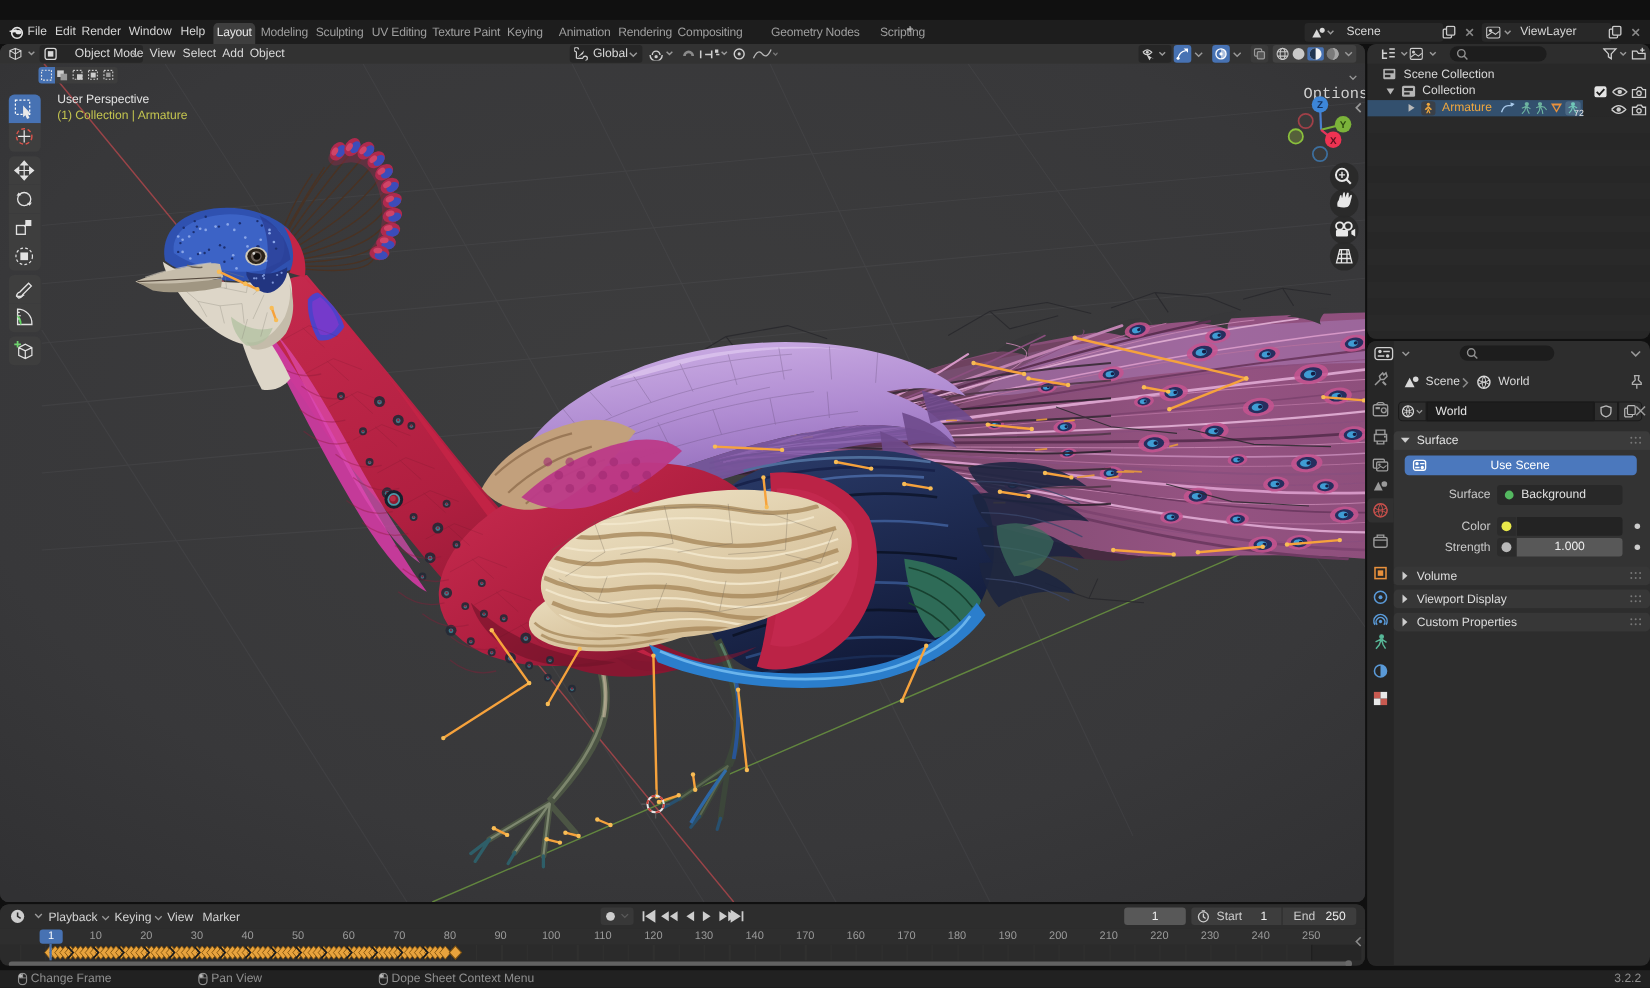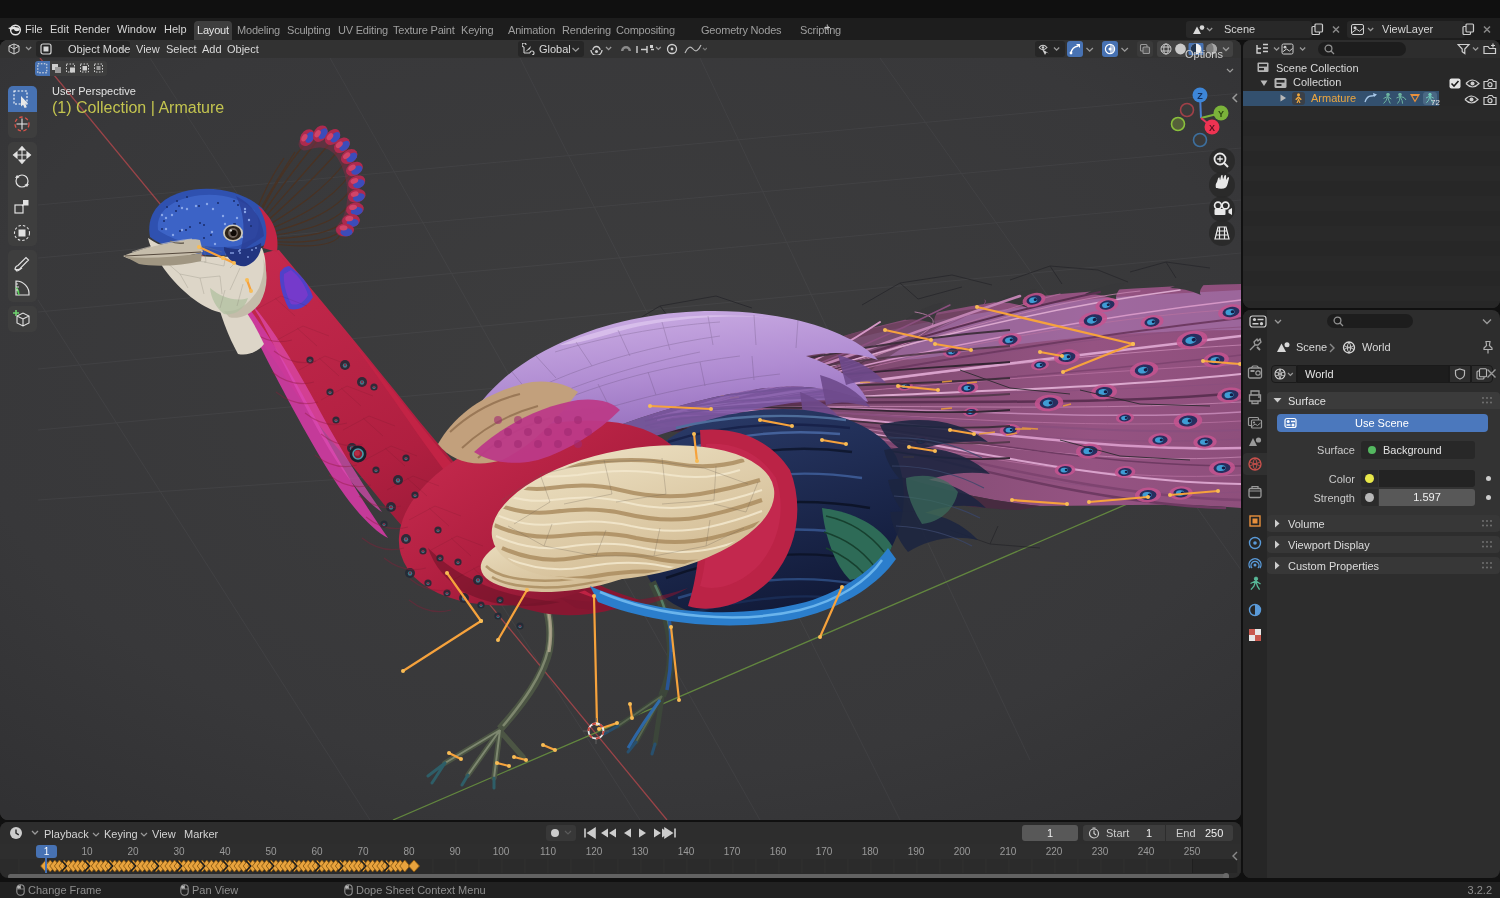--- a/index.html
+++ b/index.html
@@ -16,21 +16,21 @@
 .menu{top:5px;color:#d6d6d6;font-size:11px;}
 .tab{top:3px;height:19px;line-height:19px;color:#9f9f9f;font-size:11px;padding:0 3px;border-radius:4px 4px 0 0;letter-spacing:-0.2px;}
 .tab.act{background:#3e3e3e;color:#e6e6e6;}
 .idsel{top:3px;height:17px;background:#282828;border-radius:3px;}
 
 #viewport{left:0;top:40px;width:1241px;height:780px;background:linear-gradient(180deg,#3d3d3e 0%,#39393a 55%,#333335 100%);border-radius:8px;overflow:hidden;}
 #vhead{left:0;top:0;width:1241px;height:18px;background:#323232;}
 .hx{top:3px;color:#dadada;font-size:11px;}
 .hbtn{background:#262626;border-radius:3px;}
 .vtext1{left:52px;top:45px;color:#e2e2e2;font-size:11px;}
-.vtext2{left:52px;top:59px;color:#c3c44f;font-size:16px;}
+.vtext2{left:52px;top:59px;color:#c3c44f;font-size:11px;}
 
 .tbtn{left:8px;width:29px;height:26px;background:#3e3e3e;}
 .tbtn.act{background:#4772b3;}
 
 #outliner{left:1243px;top:40px;width:257px;height:268px;background:#282828;border-radius:8px;overflow:hidden;}
 #outhead{left:0;top:0;width:257px;height:18px;background:#2d2d2d;}
 #props{left:1243px;top:310px;width:257px;height:568px;background:#2d2d2d;border-radius:8px;overflow:hidden;}
 #ptabs{left:0;top:0;width:24px;height:568px;background:#262626;}
 
 #timeline{left:0;top:822px;width:1241px;height:56px;background:#2b2b2b;border-radius:8px;overflow:hidden;}
@@ -1072,21 +1072,21 @@
         <g stroke="#cdcdcd" fill="none" stroke-dasharray="1.6 1.4">
           <rect x="43.5" y="1" width="8" height="8"></rect>
         </g>
         <rect x="45.5" y="3" width="4.5" height="4.5" fill="#cdcdcd"></rect>
         <g stroke="#cdcdcd" fill="none" stroke-dasharray="1.6 1.4">
           <rect x="57.5" y="1" width="8" height="8"></rect>
         </g>
         <rect x="59.5" y="3" width="4" height="4" fill="#9a9a9a"></rect>
       </svg>
 
-    <div class="abs" style="left:1185px;top:8px;color:#d0d0d0;font-size:11px;">Options</div>
+    <div class="abs" style="left:1185px;top:38px;color:#d0d0d0;font-size:14px;font-family:Liberation Mono, monospace;">Options</div>
     <svg class="abs" style="left:1226px;top:28px" width="9" height="7" viewBox="0 0 9 7">
         <path d="M1,1 l3,3 l3,-3" stroke="#9a9a9a" fill="none" stroke-width="1.2"></path>
       </svg>
     <div class="abs vtext1">User Perspective</div>
     <div class="abs vtext2">(1) Collection | Armature</div>
 
     <div class="abs tbtn" style="top:47px;border-radius:4px 4px 0 0;" class2="act"></div>
 <div class="abs tbtn act" style="top:46px;border-radius:5px 5px 0 0;"></div>
     <svg class="abs" style="left:11px;top:48px" width="22" height="22" viewBox="0 0 22 22">
         <g stroke="#fff" fill="none" stroke-width="1.1" stroke-dasharray="2 1.6">
@@ -1365,21 +1365,21 @@
     <div class="abs f11" style="left:140px;top:134px;color:#e0e0e0;">Background</div>
     <div class="abs f11" style="left:0px;top:163px;width:112px;text-align:right;color:#c9c9c9;">Color</div>
     <div class="abs" style="left:118px;top:160px;width:17px;height:17px;background:#2b2b2b;border-radius:3px 0 0 3px;"></div>
     <div class="abs" style="left:122px;top:164px;width:9px;height:9px;background:#e8e84a;border-radius:50%;"></div>
     <div class="abs" style="left:136px;top:160px;width:96px;height:17px;background:#232323;border-radius:0 3px 3px 0;"></div>
     <div class="abs" style="left:243px;top:166px;width:5px;height:5px;background:#cdcdcd;border-radius:50%;"></div>
     <div class="abs f11" style="left:0px;top:182px;width:112px;text-align:right;color:#c9c9c9;">Strength</div>
     <div class="abs" style="left:118px;top:179px;width:17px;height:17px;background:#2b2b2b;border-radius:3px 0 0 3px;"></div>
     <div class="abs" style="left:122px;top:183px;width:9px;height:9px;background:#b8b8b8;border-radius:50%;"></div>
     <div class="abs" style="left:136px;top:179px;width:96px;height:17px;background:#585858;border-radius:0 3px 3px 0;"></div>
-    <div class="abs f11" style="left:160px;top:181px;width:48px;text-align:center;color:#f0f0f0;">1.597</div>
+    <div class="abs f11" style="left:160px;top:181px;width:48px;text-align:center;color:#f0f0f0;">1.000</div>
     <div class="abs" style="left:243px;top:185px;width:5px;height:5px;background:#cdcdcd;border-radius:50%;"></div>
 
     <div class="abs" style="left:24px;top:205px;width:233px;height:17px;background:#373737;border-radius:4px;"></div>
     <svg class="abs" style="left:31px;top:209px" width="7" height="9" viewBox="0 0 7 9">
         <path d="M1,0.5 l4.5,4 l-4.5,4" fill="#cdcdcd"></path>
       </svg>
     <div class="abs f11" style="left:45px;top:208px;color:#dcdcdc;">Volume</div>
     <svg class="abs" style="left:238px;top:209px" width="12" height="9" viewBox="0 0 12 9">
         <g fill="#777">
           <circle cx="2" cy="2" r="0.9"></circle>

